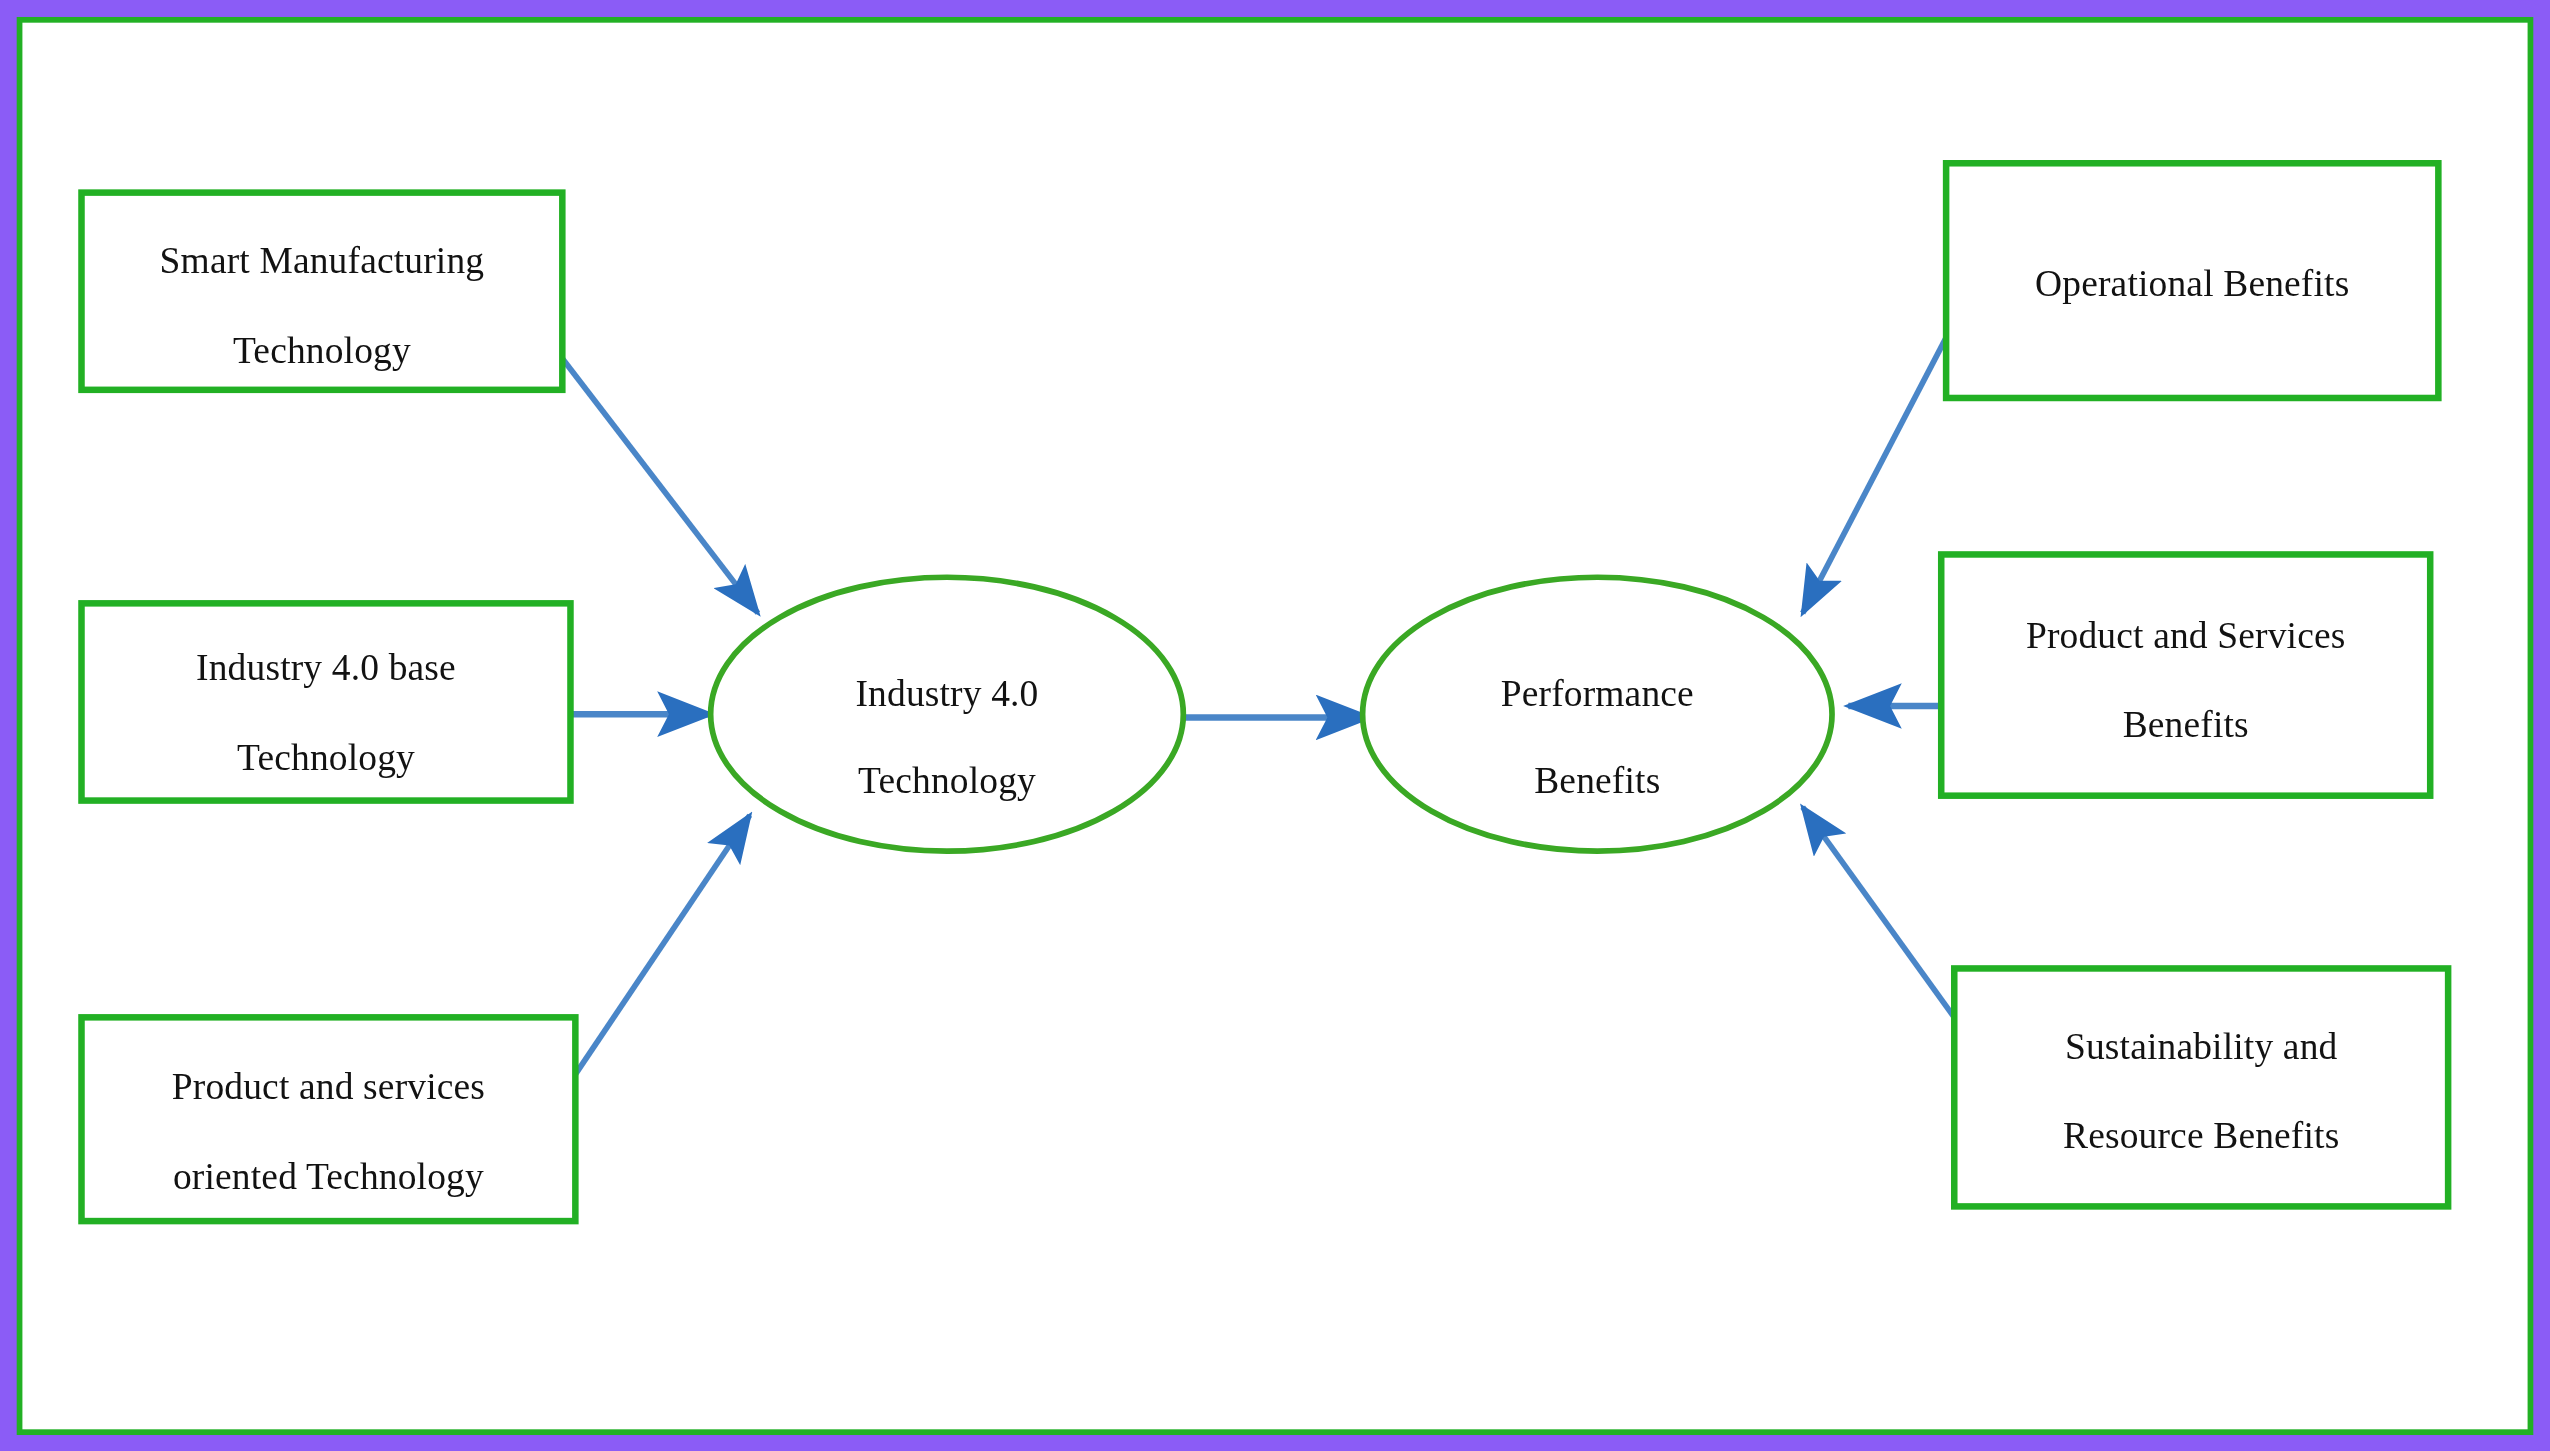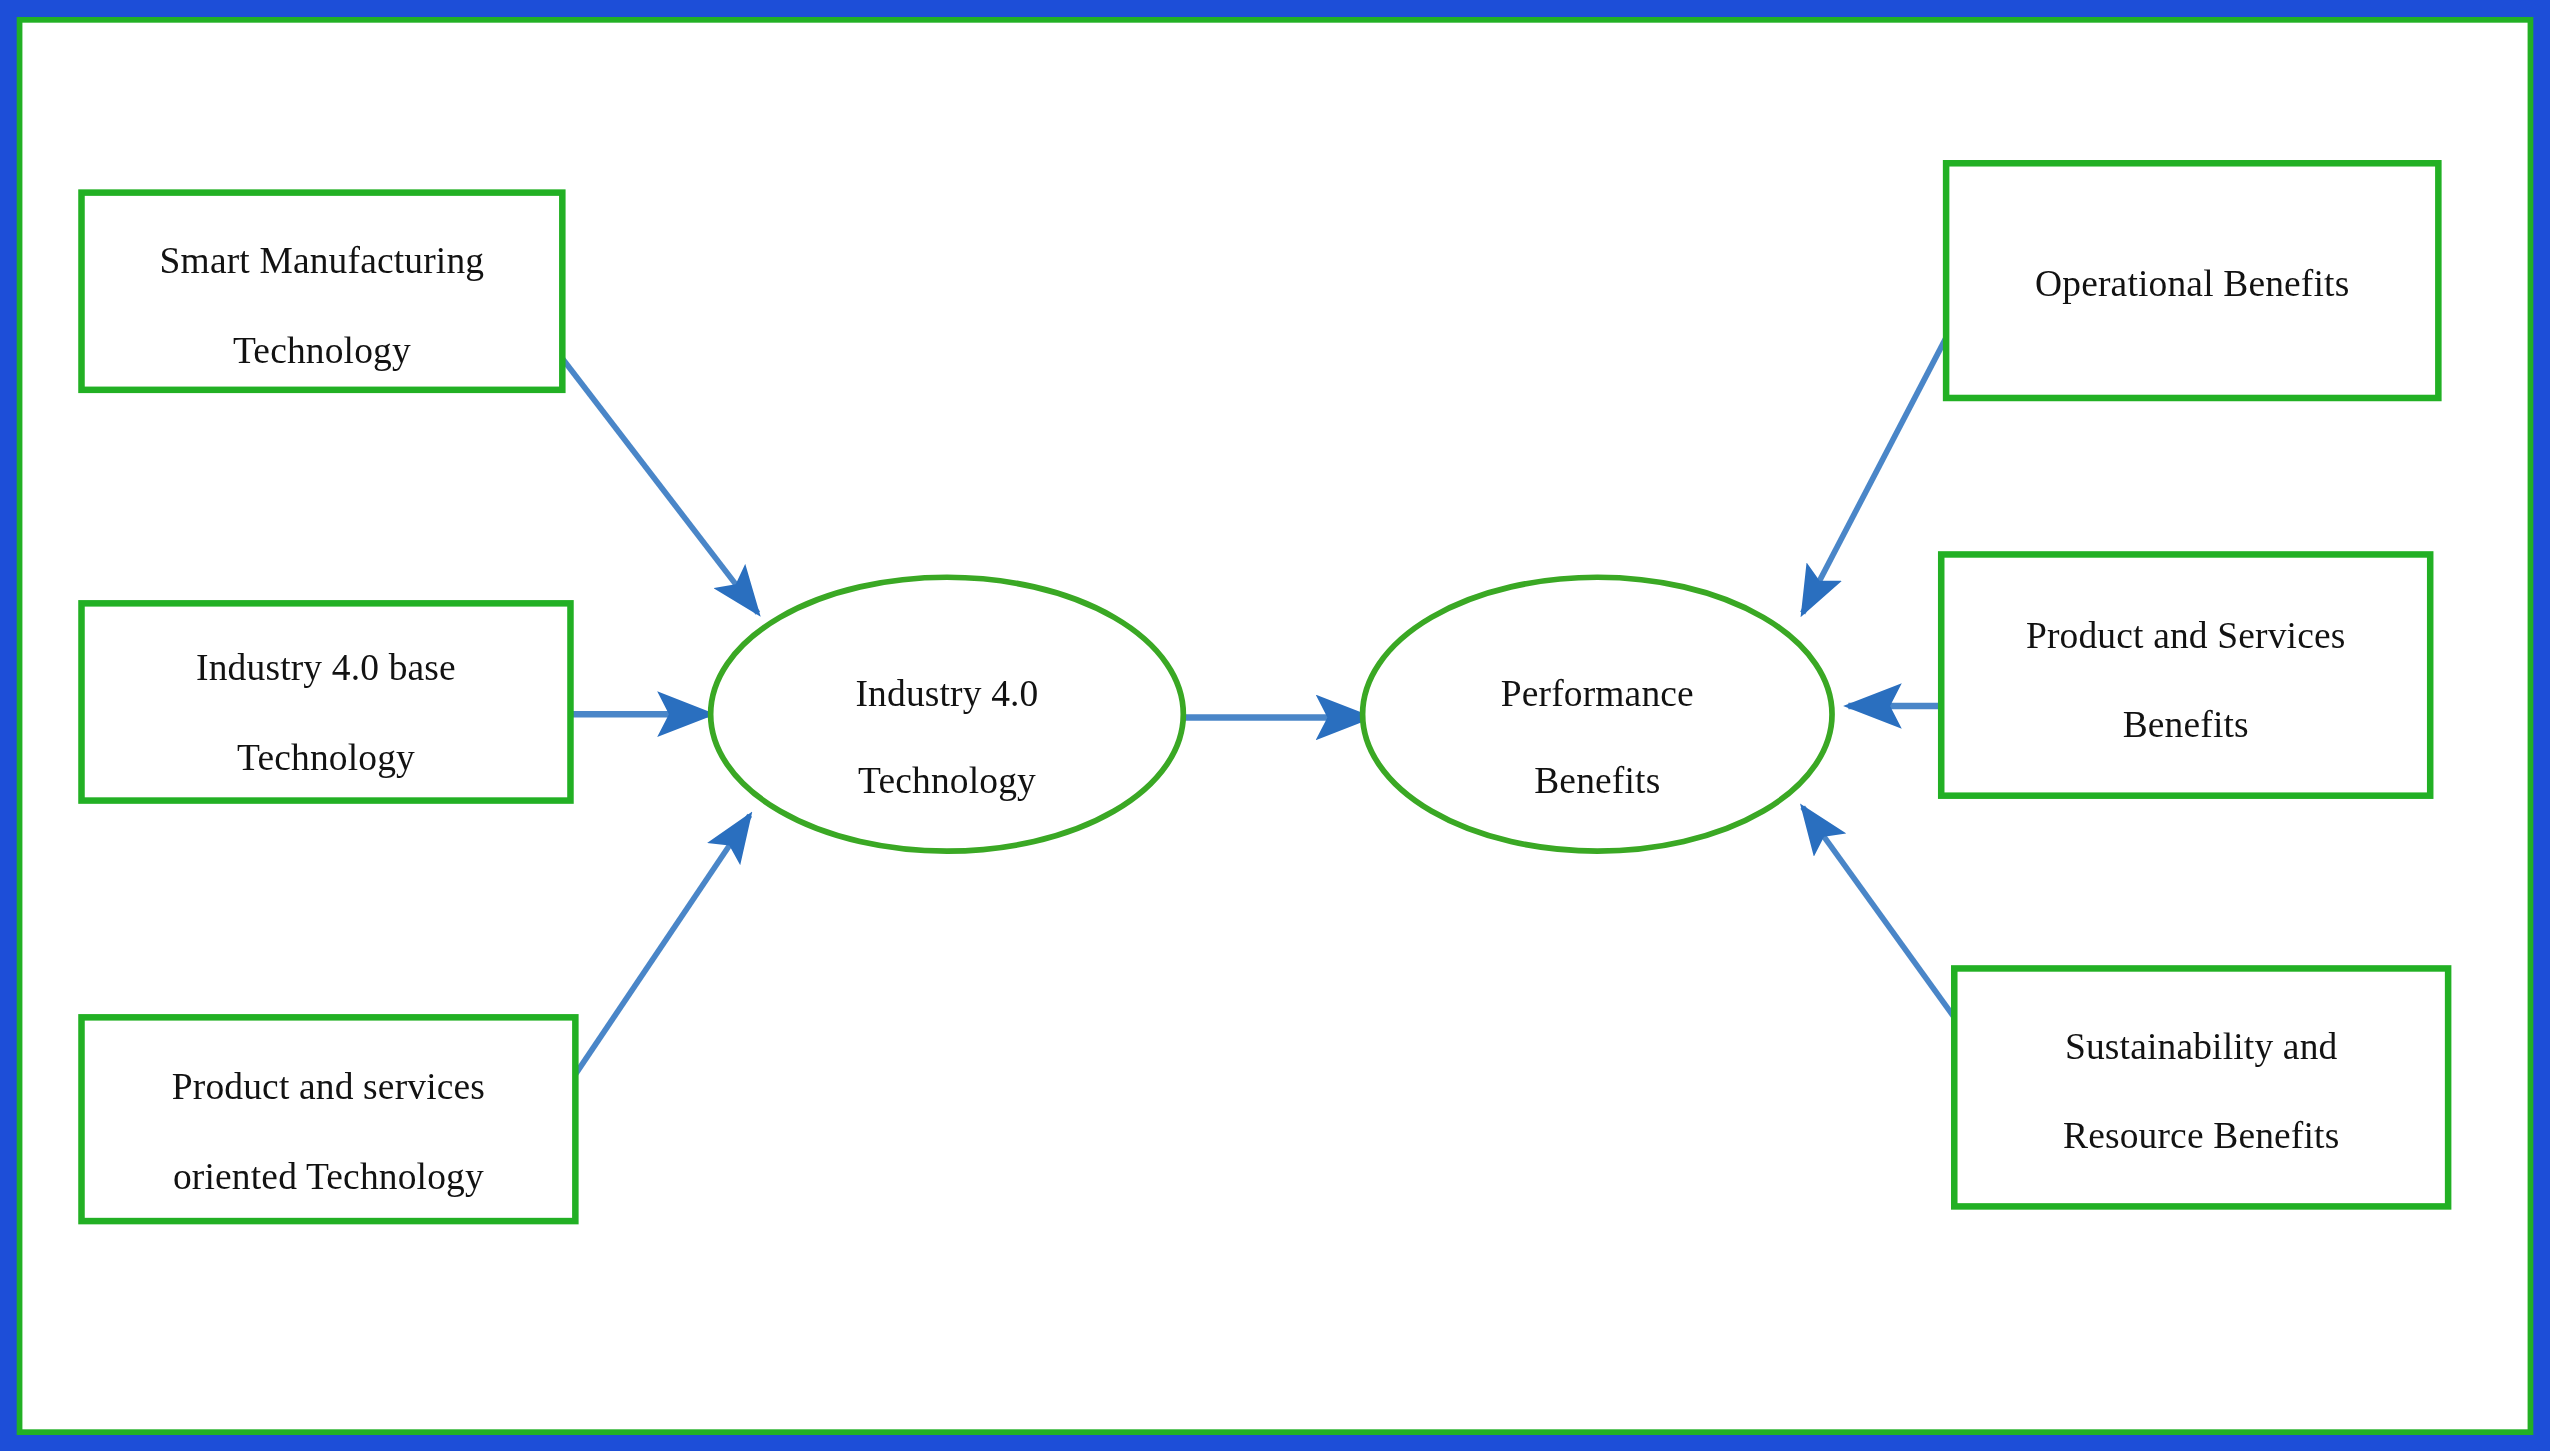--- a/index.html
+++ b/index.html
@@ -10,21 +10,21 @@
   body {
     width: 2550px;
     height: 1452px;
     font-family: "Liberation Serif", "DejaVu Serif", serif;
     overflow: hidden;
   }
   #diagram-root {
     position: relative;
     width: 2550px;
     height: 1452px;
-    background: #1d4ed8;
+    background: #8b5cf6;
   }
   svg.canvas {
     position: absolute;
     top: 0;
     left: 0;
     width: 2550px;
     height: 1452px;
     display: block;
   }
   .node-text {

